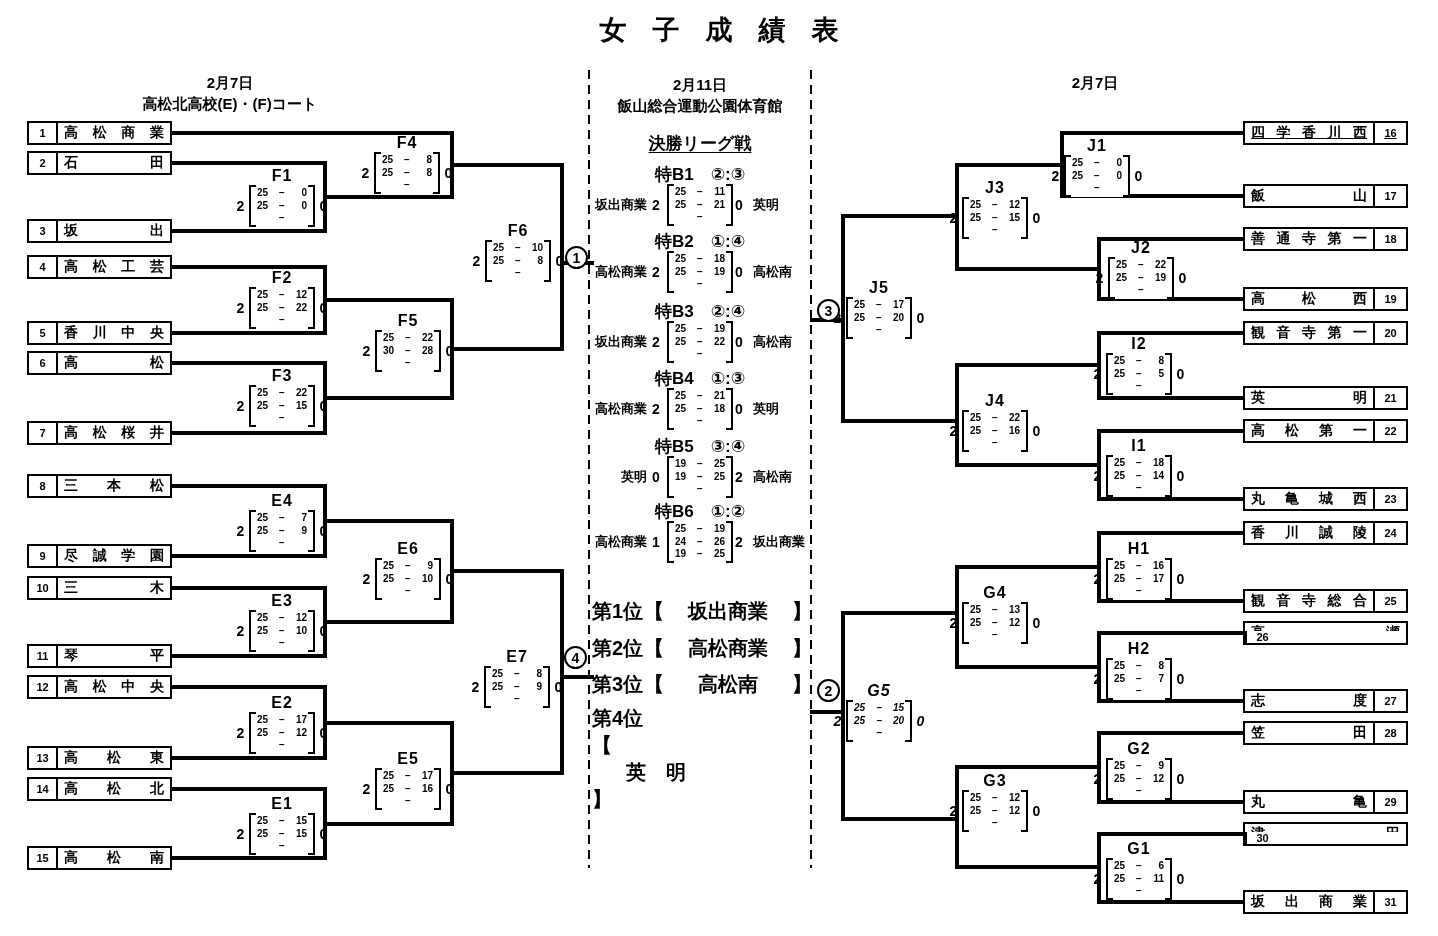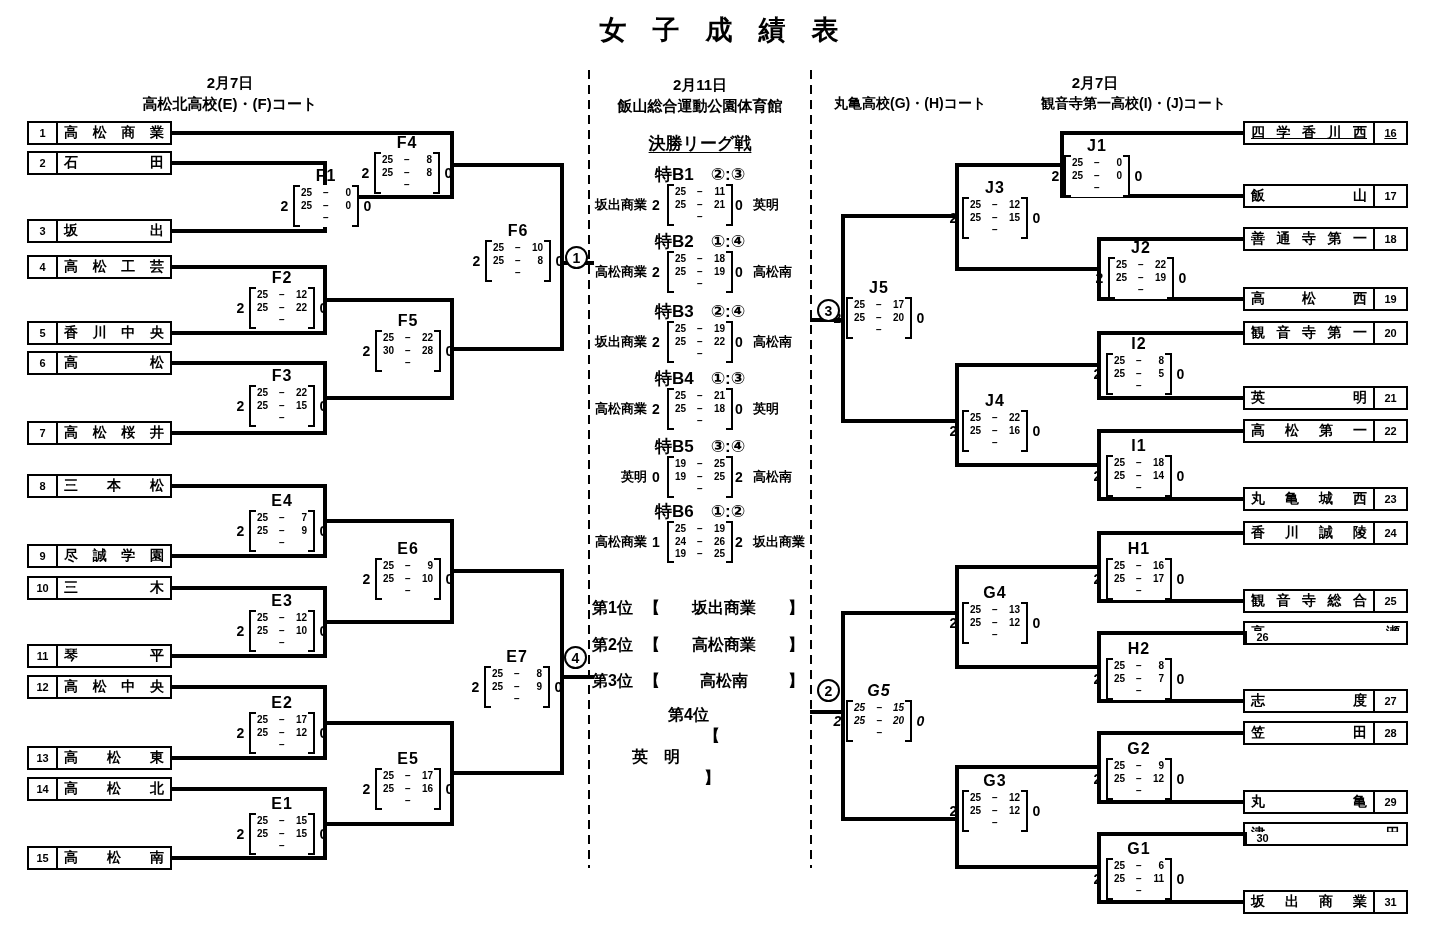--- a/index.html
+++ b/index.html
@@ -38,21 +38,21 @@
   .llabel{text-align:center;font-size:17px;font-weight:bold;line-height:17px}
   .lbody{display:flex;align-items:center;justify-content:center;margin-top:1px}
   .lname{font-size:13px;font-weight:bold;width:64px;flex:0 0 64px;white-space:nowrap}
   .lnl{text-align:right;padding-right:5px;box-sizing:border-box}
   .lnr{text-align:left;padding-left:5px;box-sizing:border-box}
 
   .seed{position:absolute;width:23px;height:23px;border:2.5px solid #000;border-radius:50%;
         background:#fff;z-index:3;display:flex;align-items:center;justify-content:center;
         font-size:14px;font-weight:bold;box-sizing:border-box}
 
-  .rank{position:absolute;left:592px;display:flex;align-items:flex-end;font-size:16px;font-weight:bold;z-index:2}
+  .rank{position:absolute;left:592px;display:flex;align-items:flex-start;font-size:20px;font-weight:bold;z-index:2}
   .rklabel{width:52px}
   .rkname{width:128px;text-align:center}
 
   .hdr{position:absolute;text-align:center;font-weight:bold;z-index:2}
   #title{left:0;top:12px;width:1438px;font-size:27px;letter-spacing:26px;text-indent:26px}
   #hdr-left{left:55px;top:72px;width:350px;font-size:15px;line-height:21px}
   #hdr-center{left:588px;top:74px;width:224px;font-size:15px;line-height:21px}
   #league-title{left:588px;top:132px;width:224px;font-size:17px}
   #league-title span{text-decoration:underline;text-underline-offset:3px}
   #hdr-right-date{left:980px;top:74px;width:230px;font-size:15px}
@@ -72,24 +72,20 @@
 
   <div class="hdr" id="hdr-center">
     <div>2月11日</div>
     <div>飯山総合運動公園体育館</div>
   </div>
   <div class="hdr" id="league-title">
     <span>決勝リーグ戦</span>
   </div>
 
   <div class="hdr" id="hdr-right-date">2月7日</div>
-  <div id="hdr-right-venues">
-    <span>丸亀高校(G)・(H)コート</span>
-    <span>観音寺第一高校(I)・(J)コート</span>
-  </div>
 <div class="ln" style="left: 172px; top: 131px; width: 282px; height: 4px;"></div>
     <div class="ln" style="left: 172px; top: 161px; width: 155px; height: 4px;"></div>
     <div class="ln" style="left: 172px; top: 229px; width: 155px; height: 4px;"></div>
     <div class="ln" style="left: 172px; top: 265px; width: 155px; height: 4px;"></div>
     <div class="ln" style="left: 172px; top: 331px; width: 155px; height: 4px;"></div>
     <div class="ln" style="left: 172px; top: 361px; width: 155px; height: 4px;"></div>
     <div class="ln" style="left: 172px; top: 431px; width: 155px; height: 4px;"></div>
     <div class="ln" style="left: 172px; top: 484px; width: 155px; height: 4px;"></div>
     <div class="ln" style="left: 172px; top: 554px; width: 155px; height: 4px;"></div>
     <div class="ln" style="left: 172px; top: 586px; width: 155px; height: 4px;"></div>
@@ -287,21 +283,21 @@
       <div class="tnum">29</div>
     </div>
     <div class="tbox tr" style="left: 1243px; top: 822px; flex-direction: column;">
       <div class="tname">津田</div>
       <div class="tnum">30</div>
     </div>
     <div class="tbox tr" style="left: 1243px; top: 890px;">
       <div class="tname">坂出商業</div>
       <div class="tnum">31</div>
     </div>
-    <div class="match" style="left: 230px; top: 168px; margin-left: 44px;">
+    <div class="match" style="left: 230px; top: 168px;">
       <div class="mlabel">F1</div>
       <div class="mbody">
         <div class="big">2</div>
         <div class="brk">
           <div class="bk bkl"></div>
           <div class="rows">
             <div class="srow">
               <span class="sl">25</span>
               <span class="sd">−</span>
               <span class="sr">0</span>

